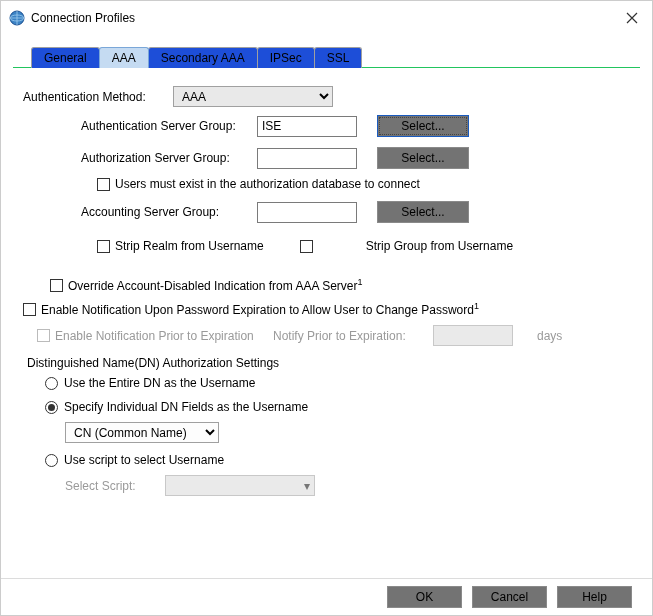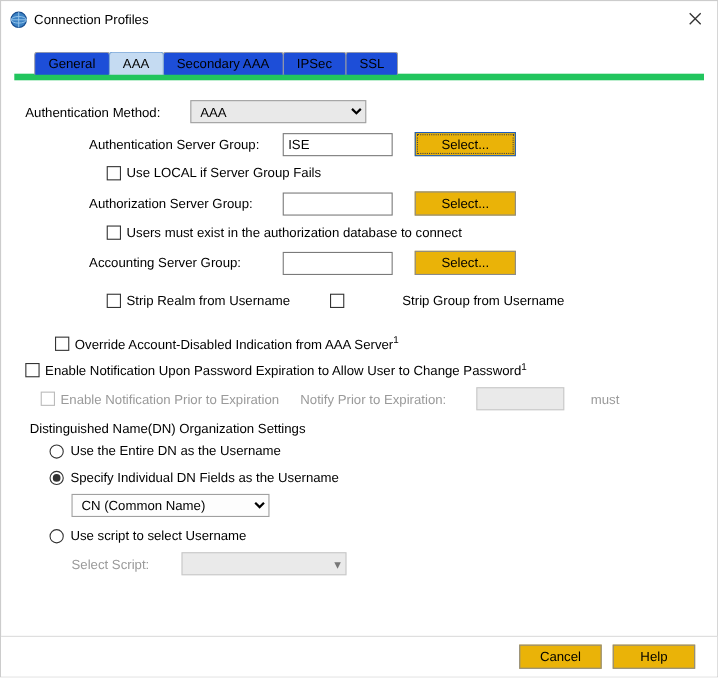--- a/index.html
+++ b/index.html
@@ -6,28 +6,28 @@
   body { margin: 0; background: #fff; color: #000; }
   .window { width: 653px; height: 616px; border: 1px solid #ccc; background: #fff; position: relative; }
   .titlebar { display: flex; align-items: center; padding: 6px 10px 4px 8px; height: 32px; }
   .titlebar .icon-slot { width: 16px; height: 16px; margin-right: 6px; }
   .titlebar .title { flex: 1; font-size: 12px; }
   .titlebar .close { font-size: 15px; cursor: pointer; width: 20px; text-align: center; }
   .content { padding: 0 12px 0 12px; position: relative; }
   .tabbar { display: flex; align-items: flex-end; margin-top: 14px; margin-left: 18px; }
   .tab { border: 1px solid #a0a0a0; border-bottom: none; border-top-left-radius: 3px; border-top-right-radius: 3px; padding: 3px 12px; background: #1d4ed8; margin-right: -1px; cursor: pointer; position: relative; }
   .tab.active { background: #c5dbf2; border-color: #7aa7d8; z-index: 2; }
-  .tabpanel { border-top: 6px solid #22c55e; padding: 12px 6px 0 6px; margin-top:-1px; }
+  .tabpanel { border-top: 1px solid #22c55e; padding: 12px 6px 0 6px; margin-top:-1px; }
   .row { display: flex; align-items: center; margin-bottom: 8px; }
   .label { }
   select { height: 21px; border: 1px solid #a0a0a0; background: #e9e9e9; padding-left:4px;}
   select.light { background: #fdfdfd; }
   input[type=text] { height: 21px; border: 1px solid #7a7a7a; padding: 0 4px; }
   input[type=text]:disabled { background:#fff; color:#000; }
-  .button { height: 22px; border: 1px solid #8a8a8a; background: #eab308; cursor: pointer; text-align: center; padding: 1px; }
+  .button { height: 22px; border: 1px solid #8a8a8a; background: #737373; cursor: pointer; text-align: center; padding: 1px; }
   .btn-select { width: 92px; }
   .btn-select.highlight { border: 1px solid #1a5bbf; outline:1px dotted #444; outline-offset:-3px; }
   .checkbox { width: 13px; height: 13px; border: 1px solid #333; background: #fff; display:inline-block; margin-right:5px; flex:none; }
   .chk-row { display:flex; align-items:center; margin-bottom:8px; }
   .radio { width:13px; height:13px; border:1px solid #333; border-radius:50%; background:#fff; display:inline-flex; align-items:center; justify-content:center; margin-right:6px; flex:none; }
   .radio .dot { width:7px; height:7px; border-radius:50%; background:#333; display:none; }
   .radio.selected .dot { display:block; }
   .indent1 { margin-left: 62px; }
   .indent2 { margin-left: 78px; }
   .bottom-bar { position:absolute; bottom:0; left:0; right:0; border-top:1px solid #dcdcdc; padding:7px 20px 7px 0; display:flex; justify-content:flex-end; gap:10px; background:#fff; }
@@ -82,24 +82,20 @@
           <option>AAA</option>
         </select>
       </div>
 
       <div class="row indent1">
         <span class="label" style="width:176px;">Authentication Server Group:</span>
         <input type="text" style="width: 100px;" value="ISE">
         <span style="width:20px;"></span>
         <button class="button btn-select highlight">Select...</button>
       </div>
-      <div class="chk-row indent2">
-        <span class="checkbox"></span>
-        <span>Use LOCAL if Server Group Fails</span>
-      </div>
 
       <div class="row indent1" style="margin-top:10px;">
         <span class="label" style="width:176px;">Authorization Server Group:</span>
         <input type="text" style="width: 100px;" value="">
         <span style="width:20px;"></span>
         <button class="button btn-select">Select...</button>
       </div>
       <div class="chk-row indent2">
         <span class="checkbox"></span>
         <span>Users must exist in the authorization database to connect</span>
@@ -131,56 +127,57 @@
       <div class="chk-row" style="margin-left:4px;">
         <span class="checkbox"></span>
         <span><span>Enable Notification Upon Password Expiration to Allow User to Change Password</span><span class="sup">1</span></span>
       </div>
 
       <div class="notify-row">
         <span class="checkbox"></span>
         <span style="width:218px;">Enable Notification Prior to Expiration</span>
         <span style="width:160px;">Notify Prior to Expiration:</span>
         <span class="disabled-input" style="width:80px;"></span>
-        <span style="margin-left:24px;">must</span>
+        <span style="margin-left:24px;">days</span>
       </div>
 
       <div class="dn-section">
-        <div class="dn-title">Distinguished Name(DN) Organization Settings</div>
+        <div class="dn-title">Distinguished Name(DN) Authorization Settings</div>
 
         <div class="chk-row dn-indent">
           <span class="radio"></span>
           <span>Use the Entire DN as the Username</span>
         </div>
 
         <div class="chk-row dn-indent" style="margin-top:10px;">
           <span class="radio selected">
               <span class="dot"></span>
             </span>
           <span>Specify Individual DN Fields as the Username</span>
         </div>
 
         <div class="dn-field-row">
-          <select class="light" style="width:180px;">
+          <select class="light" style="width:154px;">
             <option>CN (Common Name)</option>
           </select>
         </div>
 
         <div class="chk-row dn-indent" style="margin-top:10px;">
           <span class="radio"></span>
           <span>Use script to select Username</span>
         </div>
         <div class="script-row">
           <span style="width:100px;">Select Script:</span>
           <span class="disabled-input" style="width:150px; position:relative;">
              <span style="position:absolute; right:4px; top:3px; color:#777;">▾</span>
           </span>
         </div>
       </div>
 
     </div>
   </div>
 
   <div class="bottom-bar">
+    <button class="button">OK</button>
     <button class="button">Cancel</button>
     <button class="button">Help</button>
   </div>
 </div>
 
 </body></html>

